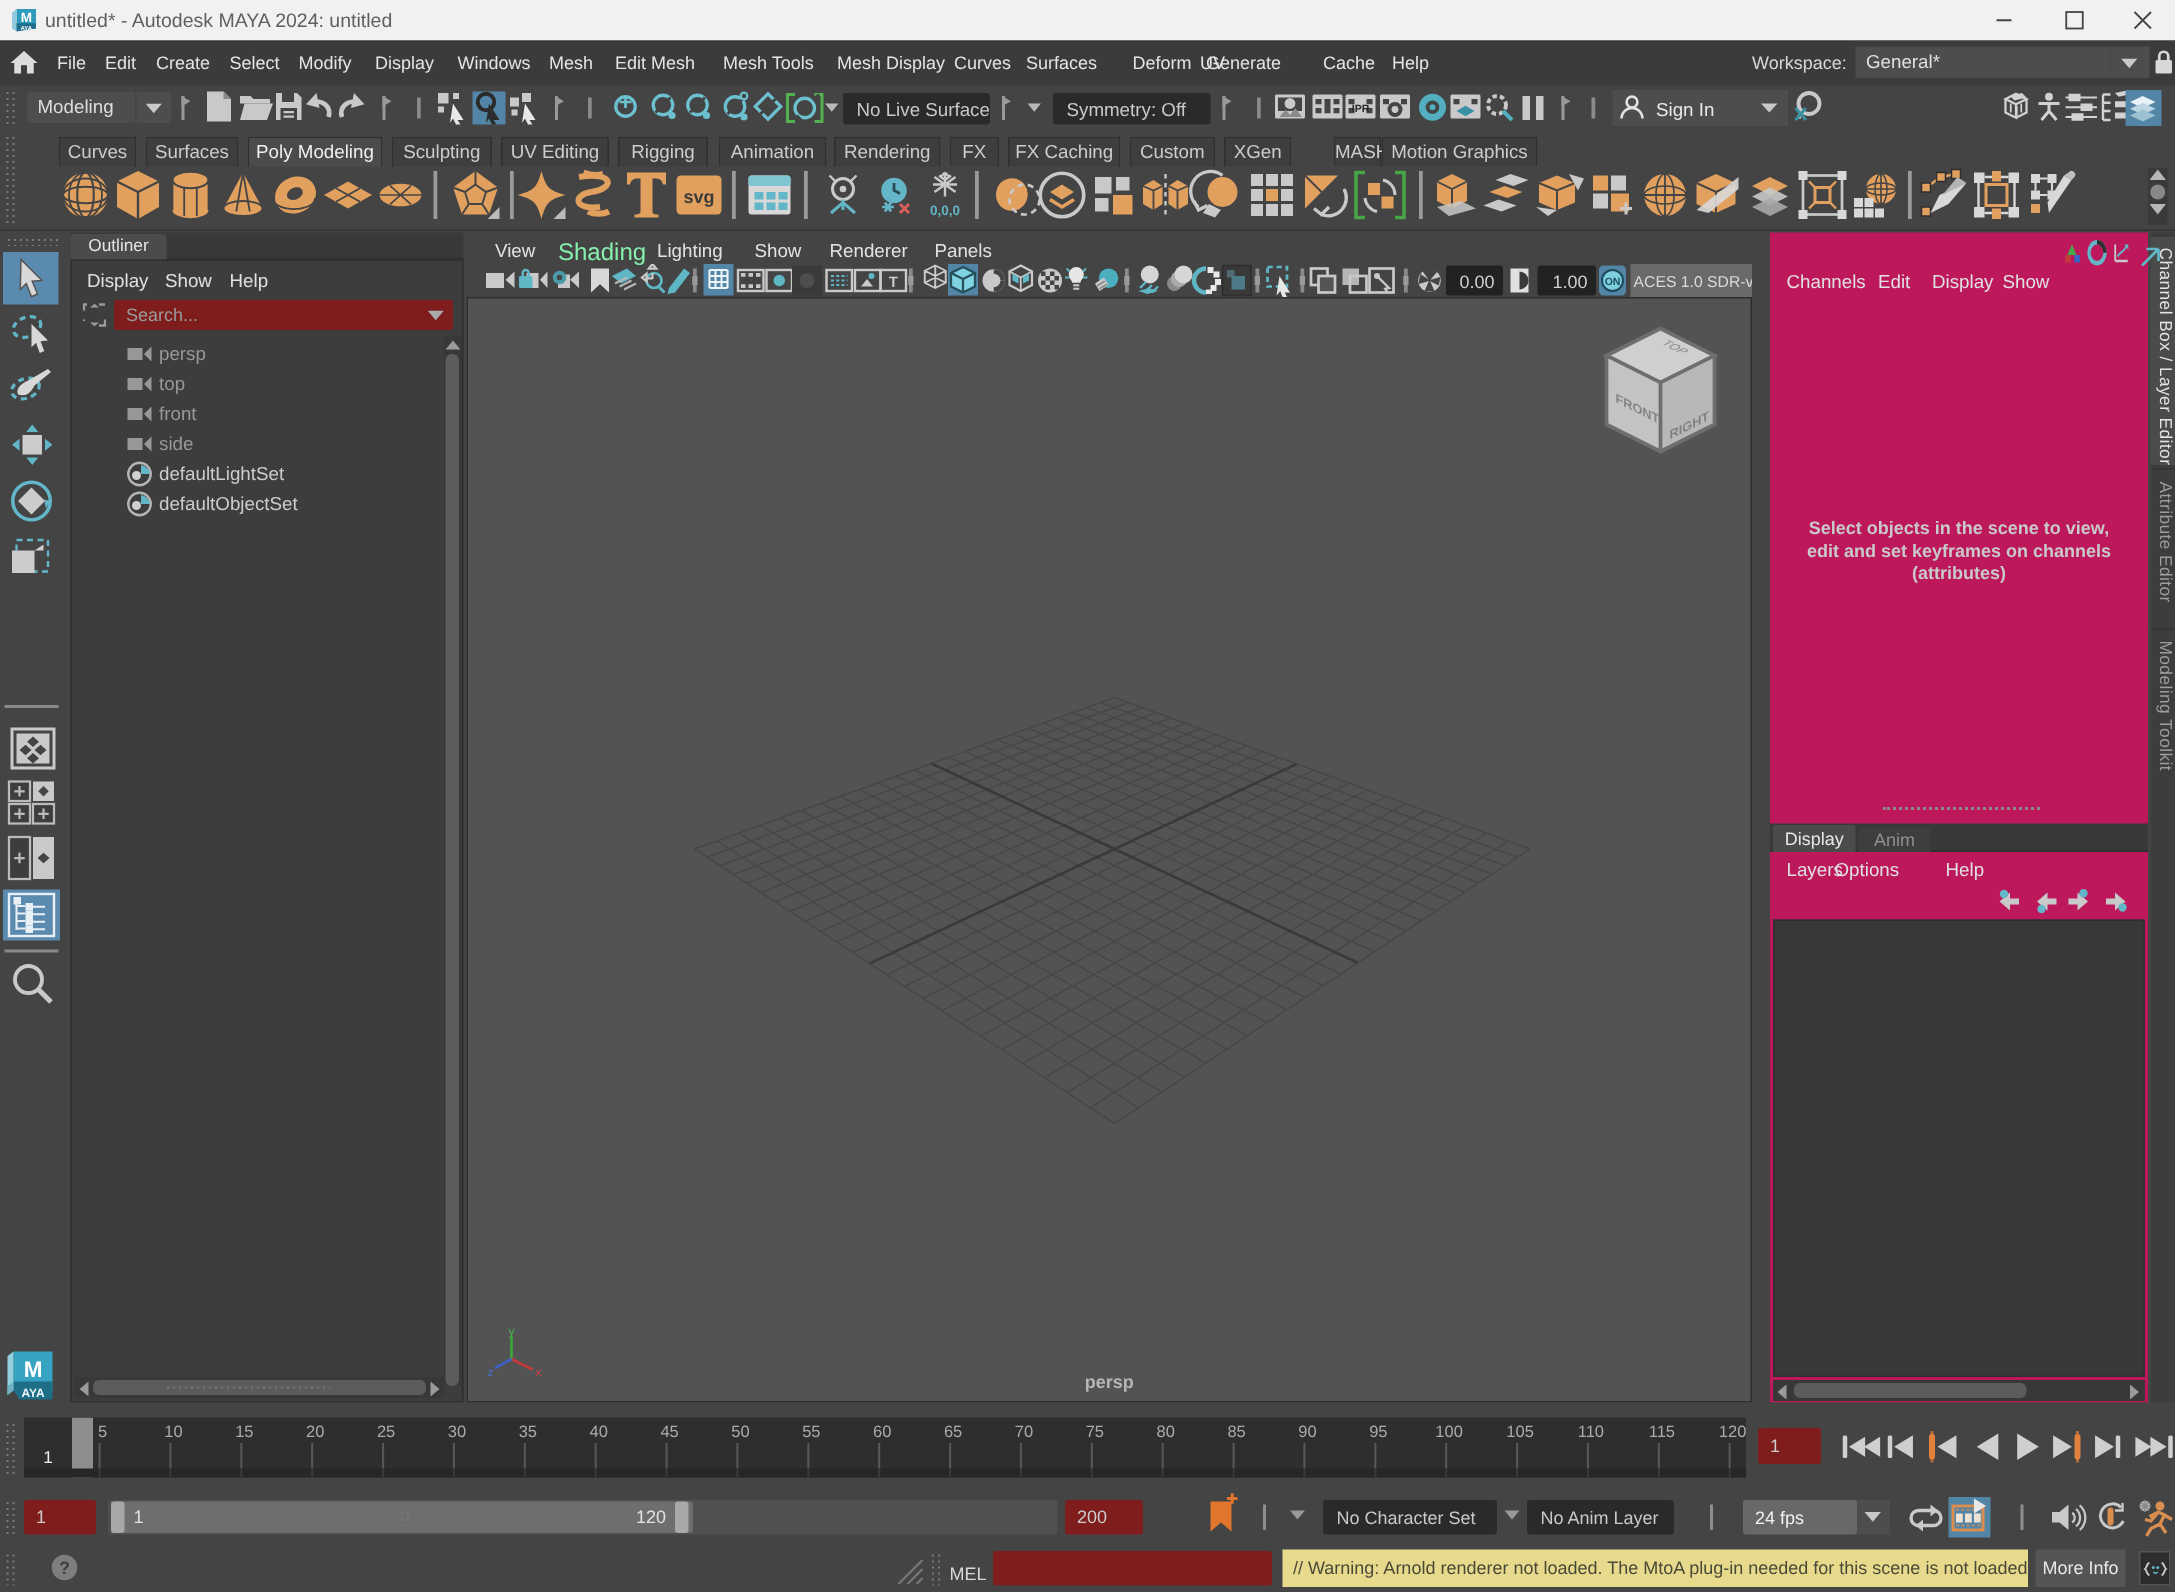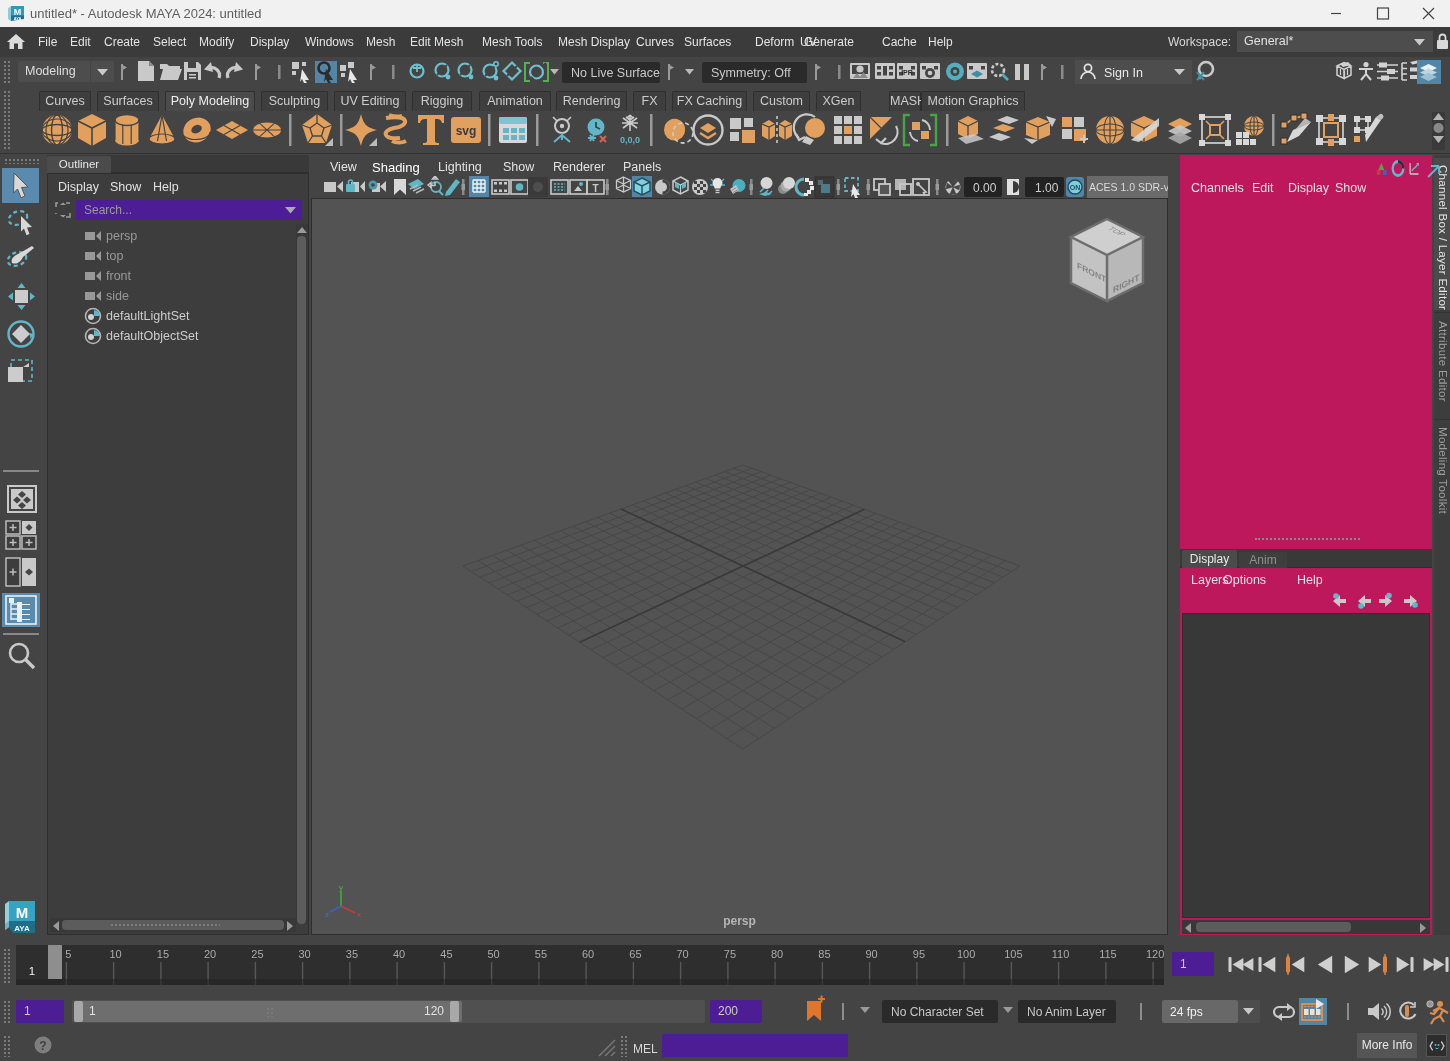--- a/index.html
+++ b/index.html
@@ -13,21 +13,21 @@
 .tab.active{background:#4b4b4b;color:#eeeeee}
 .toolbox{left:0;top:155px;width:45px;height:780px;background:#444444}
 .outliner{left:47px;top:155px;width:262px;height:780px;background:#444444}
 .viewport{left:311px;top:155px;width:857px;height:780px;background:#444444}
 .vpview{position:absolute;left:0;top:43px;width:857px;height:737px;background:#535353;border:1px solid #2e2e2e}
 .chbox{left:1180px;top:155px;width:252px;height:780px;background:#be185d}
 .rstrip{left:1434px;top:155px;width:16px;height:780px;background:#3d3d3d}
 .timerow{left:0;top:935px;width:1450px;height:58px;background:#444444}
 .rangerow{left:0;top:993px;width:1450px;height:37px;background:#444444}
 .cmdrow{left:0;top:1030px;width:1450px;height:31px;background:#444444}
-.fld{position:absolute;background:#4c1d95;color:#cccccc;font-size:12px;border-radius:2px}
+.fld{position:absolute;background:#7f1d1d;color:#cccccc;font-size:12px;border-radius:2px}
 .dots{position:absolute;background-image:radial-gradient(#7a7a7a 34%,transparent 36%);background-size:4px 4px}
 .vdots{position:absolute;width:8px;background-image:radial-gradient(#7a7a7a 34%, transparent 36%);background-size:4px 4px}
 svg{display:block}
 </style></head><body>
 <div id="root">
 
 <div class="abs titlebar">
   <svg class="abs" style="left:8px;top:5px" width="17" height="17" viewBox="0 0 17 17">
     <rect x="3" y="1" width="13" height="13" fill="#2d9bbc"></rect>
     <path d="M3 1 L0 3.5 L0 14 L3 16 Z" fill="#8fcade"></path>
@@ -695,21 +695,21 @@
             <path d="M1 0 L7 5 L1 10 Z" fill="#9a9a9a"></path>
           </svg>
       <div class="abs" style="left:12px;top:2px;width:222px;height:10px;background:#5c5c5c;border-radius:4px"></div>
       <div class="dots" style="left:60px;top:5px;width:110px;height:4px"></div>
     </div>
   </div>
 </div>
 
 <div class="abs viewport" id="viewportpanel">
   <span class="abs" style="left:19px;top:5px;font-size:12.5px;color:#e2e2e2">View</span>
-  <span class="abs" style="left:61px;top:5px;font-size:13px;color:#ffffff">Shading</span>
+  <span class="abs" style="left:61px;top:5px;font-size:16px;color:#86efac">Shading</span>
   <span class="abs" style="left:127px;top:5px;font-size:12.5px;color:#e2e2e2">Lighting</span>
   <span class="abs" style="left:192px;top:5px;font-size:12.5px;color:#e2e2e2">Show</span>
   <span class="abs" style="left:242px;top:5px;font-size:12.5px;color:#e2e2e2">Renderer</span>
   <span class="abs" style="left:312px;top:5px;font-size:12.5px;color:#e2e2e2">Panels</span>
   <svg class="abs" style="left:0;top:21px" width="857" height="22" viewBox="0 0 857 22">
         <g transform="translate(13,0)">
           <rect x="0" y="6" width="12" height="10" fill="#c9c9c9"></rect>
           <path d="M19 5 L13 10.5 L19 16 Z" fill="#c9c9c9"></path>
         </g>
         <g transform="translate(35,0)">
@@ -918,20 +918,21 @@
     <circle cx="29" cy="8.5" r="7" fill="none" stroke="#62b6c7" stroke-width="3"></circle>
         <path d="M29 1.5 a7 7 0 0 1 7 7" stroke="#2e2e2e" stroke-width="3" fill="none"></path>
     <path d="M45 14 V3 M45 14 H56" stroke="#c9c9c9" stroke-width="1.6"></path>
         <path d="M47 11 C50 7 52 9 55 4" stroke="#62b6c7" stroke-width="1.6" fill="none"></path>
         <path d="M53 3 l3.5 0 l0 3.5 z" fill="#62b6c7"></path>
   </svg>
   <span class="abs" style="left:11px;top:26px;font-size:12.5px;color:#e0e0e0">Channels</span>
   <span class="abs" style="left:72px;top:26px;font-size:12.5px;color:#e0e0e0">Edit</span>
   <span class="abs" style="left:108px;top:26px;font-size:12.5px;color:#e0e0e0">Display</span>
   <span class="abs" style="left:155px;top:26px;font-size:12.5px;color:#e0e0e0">Show</span>
+  <div class="abs" style="left:0;top:190px;width:252px;text-align:center;font-size:12px;font-weight:bold;color:#c9c9c9;line-height:15px">Select objects in the scene to view,<br>edit and set keyframes on channels<br>(attributes)</div>
   <div class="abs" style="left:75px;top:383px;width:105px;height:0;border-top:2px dotted #8a8a8a"></div>
   <div class="abs" style="left:0;top:394px;width:252px;height:19px;background:#393939;border-bottom:1px solid #2e2e2e"></div>
   <div class="abs" style="left:2px;top:395px;width:55px;height:18px;background:#4b4b4b;color:#e8e8e8;font-size:12px;text-align:center;line-height:18px;border-radius:2px 2px 0 0">Display</div>
   <div class="abs" style="left:59px;top:397px;width:48px;height:16px;background:#3e3e3e;color:#909090;font-size:12px;text-align:center;line-height:16px;border-radius:2px 2px 0 0">Anim</div>
   <span class="abs" style="left:11px;top:418px;font-size:12.5px;color:#e0e0e0">Layers</span>
   <span class="abs" style="left:43px;top:418px;font-size:12.5px;color:#e0e0e0">Options</span>
   <span class="abs" style="left:117px;top:418px;font-size:12.5px;color:#e0e0e0">Help</span>
   <svg class="abs" style="left:150px;top:436px" width="100" height="20" viewBox="0 0 100 20">
     <g>
       <path d="M3 10 L10 4 V8 H16 V12 H10 V16 Z" fill="#c9c9c9"></path>
@@ -1135,20 +1136,21 @@
   <svg class="abs" style="left:33px;top:5px" width="20" height="20">
         <circle cx="10" cy="10" r="8.5" fill="#7e7e7e"></circle>
         <text x="10" y="14.5" font-size="12" font-weight="bold" fill="#3f3f3f" text-anchor="middle" font-family="Liberation Sans">?</text>
       </svg>
   <svg class="abs" style="left:597px;top:8px" width="20" height="20">
         <path d="M2 18 L18 2 M8 18 L18 8 M14 18 L18 14" stroke="#777" stroke-width="1.5"></path>
       </svg>
   <div class="vdots" style="left:620px;top:5px;height:22px"></div>
   <span class="abs" style="left:633px;top:12px;font-size:12px;color:#d8d8d8">MEL</span>
   <div class="fld" style="left:662px;top:4px;width:186px;height:23px"></div>
+  <div class="abs" style="left:855px;top:3px;width:497px;height:25px;background:#e8da8c;color:#4a4a38;font-size:12px;line-height:25px;padding-left:7px;white-space:nowrap;overflow:hidden">// Warning: Arnold renderer not loaded. The MtoA plug-in needed for this scene is not loaded</div>
   <div class="abs" style="left:1357px;top:3px;width:60px;height:25px;background:#555555;color:#e8e8e8;font-size:12px;text-align:center;line-height:25px">More Info</div>
   <div class="abs" style="left:1426px;top:4px;width:21px;height:23px;background:#2d2d2d;border:1px solid #555">
     <svg style="position:absolute;left:2px;top:4px" width="16" height="14" viewBox="0 0 16 14">
       <path d="M4 1 C2 1 2.5 4 1 5 C2.5 6 2 9 4 9" stroke="#c9c9c9" stroke-width="1.3" fill="none" transform="translate(0,2)"></path>
       <path d="M12 1 C14 1 13.5 4 15 5 C13.5 6 14 9 12 9" stroke="#c9c9c9" stroke-width="1.3" fill="none" transform="translate(0,2)"></path>
       <circle cx="6.5" cy="6" r="1" fill="#62b6c7"></circle>
           <circle cx="9.5" cy="6" r="1" fill="#62b6c7"></circle>
           <path d="M6.5 9 q1.5 1.5 3 0" stroke="#62b6c7" stroke-width="1" fill="none"></path>
     </svg>
   </div>

